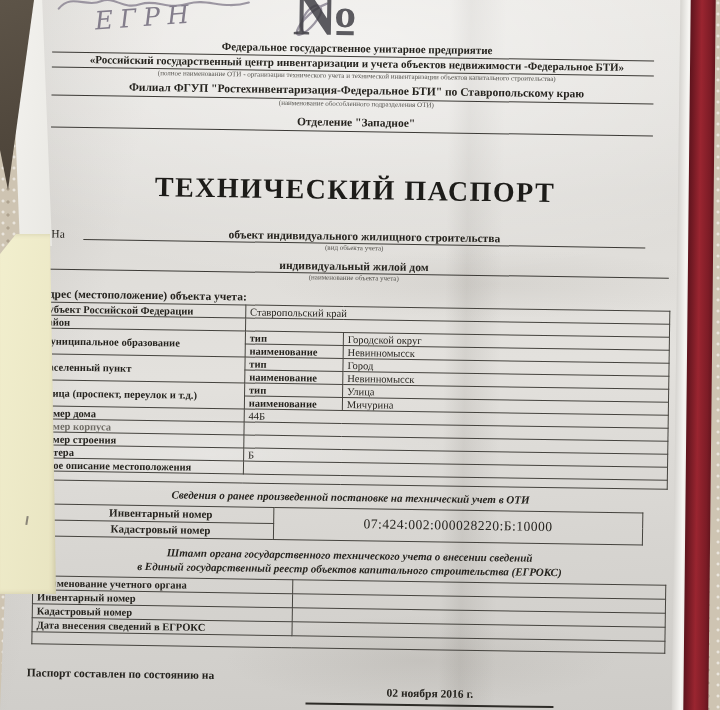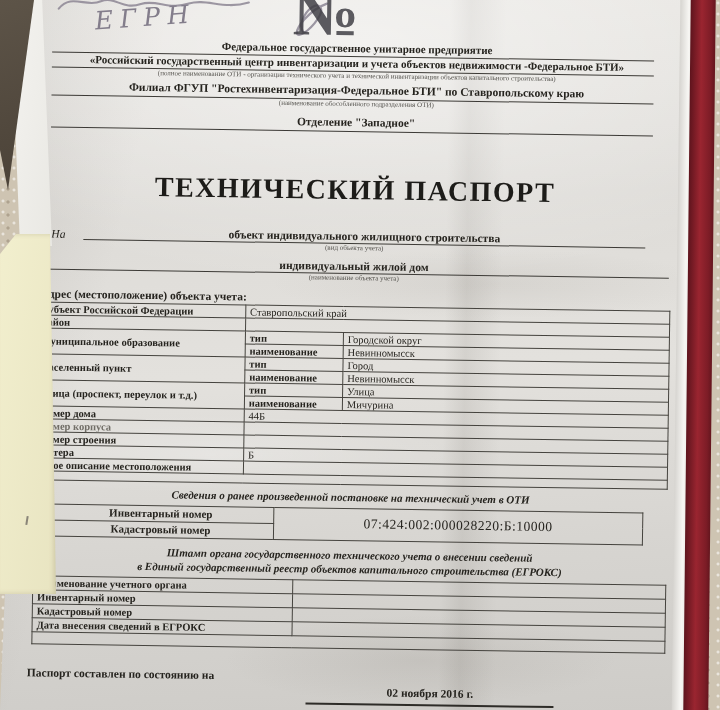--- a/index.html
+++ b/index.html
@@ -58,21 +58,21 @@
     font-style:italic; font-size:25px; letter-spacing:7px; color:#837d8b;
     transform: rotate(-5deg); }
   .scribble { position:absolute; opacity:.85; }
   .hl { font-weight:bold; text-align:center; font-size:11px; line-height:1.2; }
   .hl4 { font-size:11.5px; }
   .rule { border:none; border-top:1.4px solid #3c3a36; margin:1px 20px 0 12px; }
   .note { text-align:center; font-size:7px; color:#55534e; line-height:1.15; }
   .title { margin-top:42px; text-align:center; font-weight:bold; font-size:28px;
     letter-spacing:1.5px; color:#1d1c19; }
   .field1 { position:relative; margin:24px 0 0 0; }
-  .na { position:absolute; left:14px; top:2px; font-size:11.5px;font-style:italic; }
+  .na { position:absolute; left:14px; top:2px; font-size:11.5px; }
   .field-text { display:block; margin:0 26px 0 46px; text-align:center; font-weight:bold;
     font-size:11.5px; border-bottom:1.3px solid #3c3a36; padding-bottom:1px; }
   .field2 { margin:8px 2px 0 2px; }
   .addr-head { font-weight:bold; font-size:11.5px; margin:10px 0 2px 4px; }
   table { border-collapse:collapse; width:100%; table-layout:fixed; }
   td { border:1.2px solid #45433e; font-size:10.5px; line-height:1.05; padding:0 4px;
     height:12px; vertical-align:middle; overflow:hidden; white-space:nowrap; }
   .b { font-weight:bold; }
   .faded { color:#716e67; }
   .t2 { width:94%; margin:3px 10px 0 14px; }

